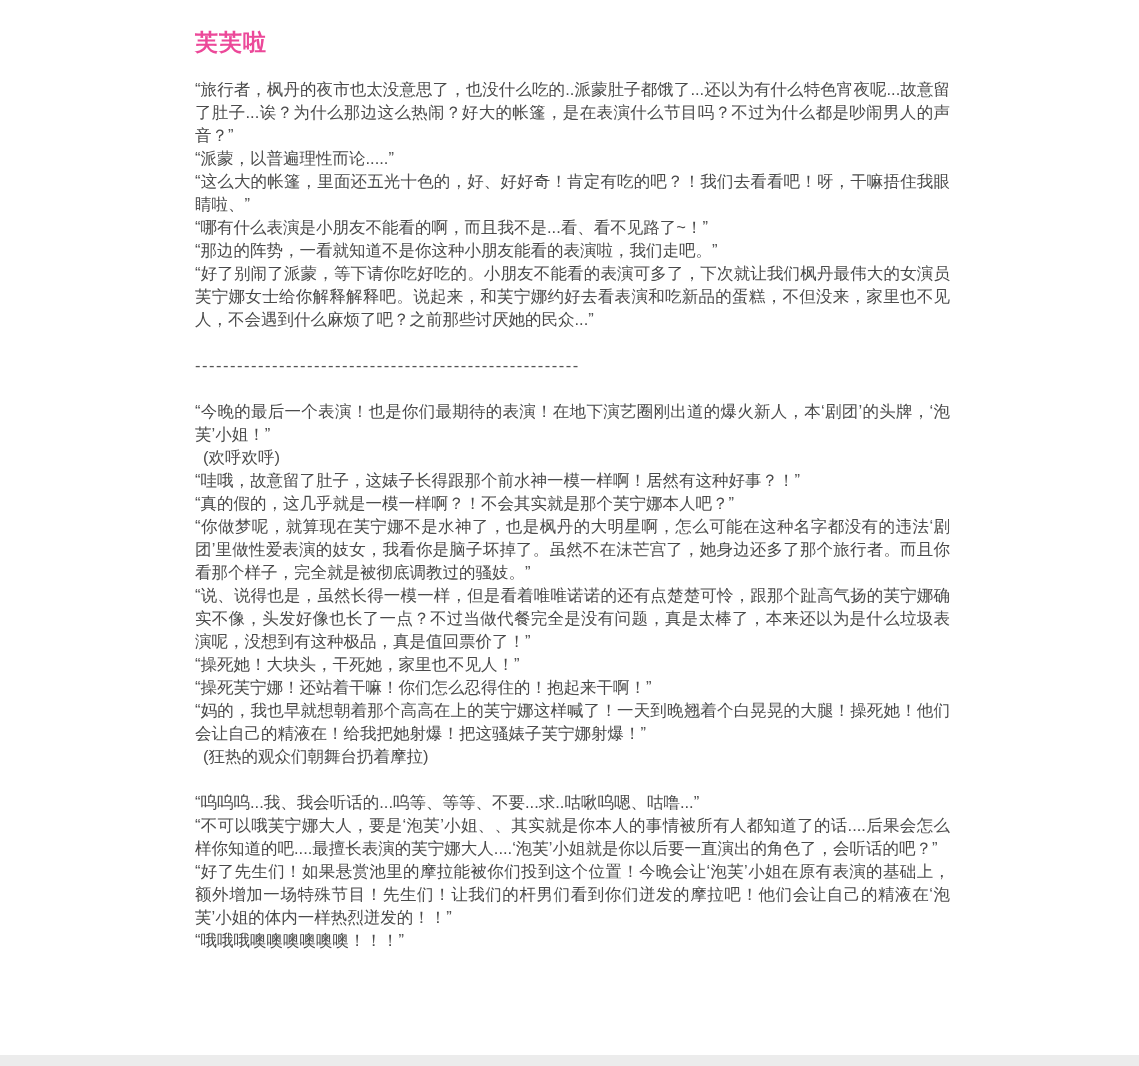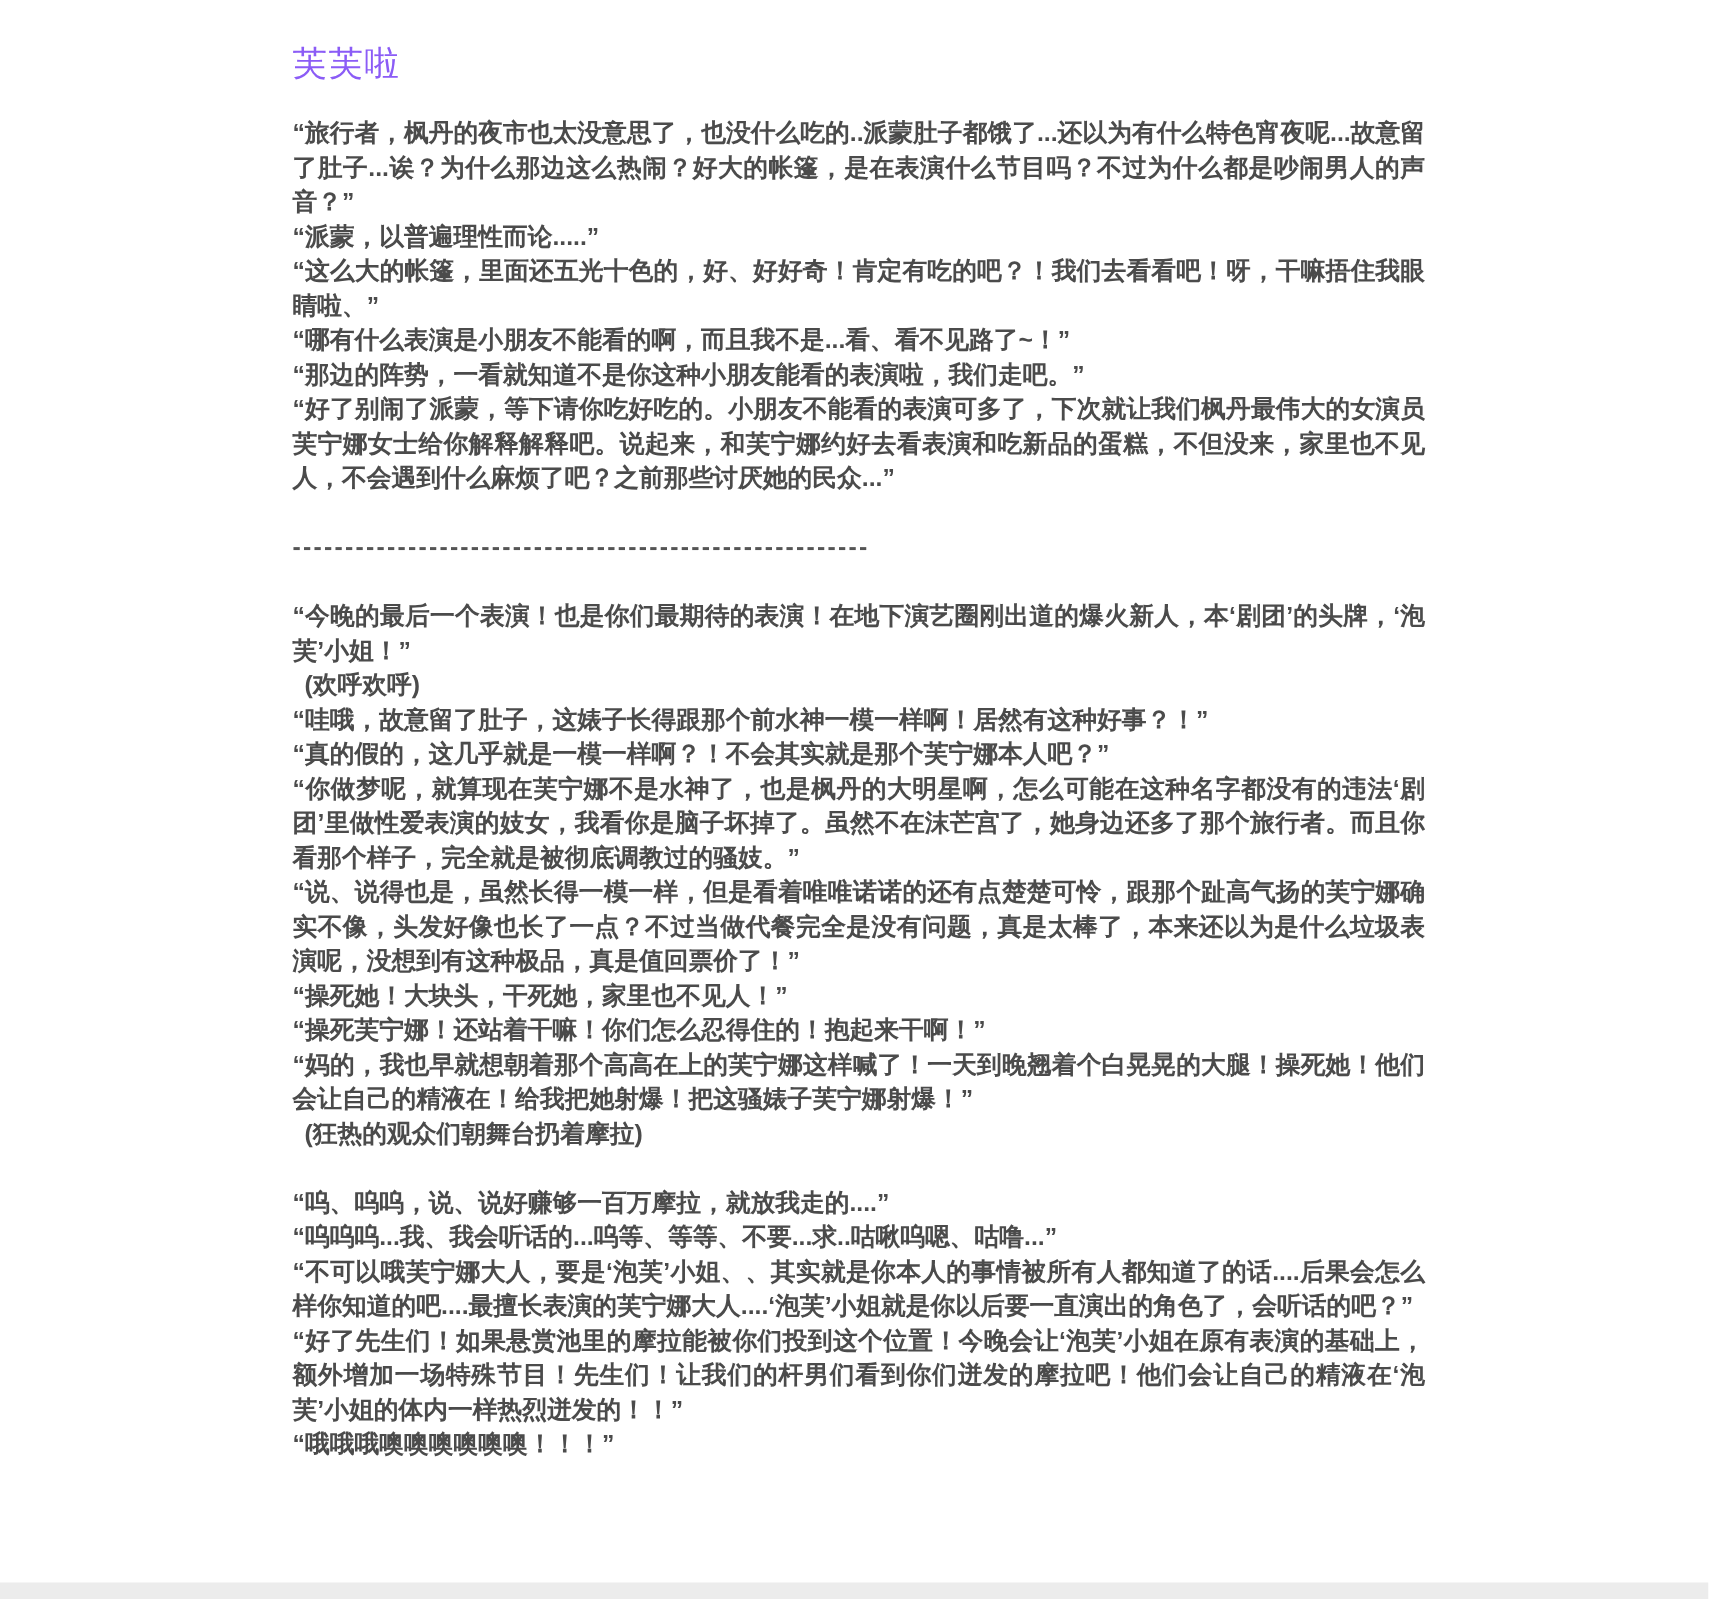--- a/index.html
+++ b/index.html
@@ -23,36 +23,35 @@
     background: #ffffff;
   }
   .content {
     position: absolute;
     top: 27px;
     left: 195px;
     width: 755px;
   }
   h1.doc-title {
     font-size: 23px;
-    font-weight: normal;
-    color: #8b5cf6;
+    font-weight: bold;
+    color: #ec4899;
     margin: 0 0 21px 0;
     line-height: 30px;
     letter-spacing: 1px;
   }
   .paragraphs {
     font-size: 16.5px;
     line-height: 23px;
     color: #4b4b4b;
   }
   .paragraphs p {
     margin: 0;
     padding: 0;
     text-align: justify;
-    font-weight: bold;
   }
   .paragraphs p.stage {
     padding-left: 8px;
     text-align: left;
   }
   .paragraphs p.divider {
     letter-spacing: 1.5px;
     color: #555555;
     text-align: left;
     white-space: nowrap;
@@ -89,21 +88,20 @@
         <p class="stage">(欢呼欢呼)</p>
         <p class="speech">“哇哦，故意留了肚子，这婊子长得跟那个前水神一模一样啊！居然有这种好事？！”</p>
         <p class="speech">“真的假的，这几乎就是一模一样啊？！不会其实就是那个芙宁娜本人吧？”</p>
         <p class="speech">“你做梦呢，就算现在芙宁娜不是水神了，也是枫丹的大明星啊，怎么可能在这种名字都没有的违法‘剧团’里做性爱表演的妓女，我看你是脑子坏掉了。虽然不在沫芒宫了，她身边还多了那个旅行者。而且你看那个样子，完全就是被彻底调教过的骚妓。”</p>
         <p class="speech">“说、说得也是，虽然长得一模一样，但是看着唯唯诺诺的还有点楚楚可怜，跟那个趾高气扬的芙宁娜确实不像，头发好像也长了一点？不过当做代餐完全是没有问题，真是太棒了，本来还以为是什么垃圾表演呢，没想到有这种极品，真是值回票价了！”</p>
         <p class="speech">“操死她！大块头，干死她，家里也不见人！”</p>
         <p class="speech">“操死芙宁娜！还站着干嘛！你们怎么忍得住的！抱起来干啊！”</p>
         <p class="speech">“妈的，我也早就想朝着那个高高在上的芙宁娜这样喊了！一天到晚翘着个白晃晃的大腿！操死她！他们会让自己的精液在！给我把她射爆！把这骚婊子芙宁娜射爆！”</p>
         <p class="stage">(狂热的观众们朝舞台扔着摩拉)</p>
         <div class="spacer"></div>
-        <p class="speech">“呜、呜呜，说、说好赚够一百万摩拉，就放我走的....”</p>
         <p class="speech">“呜呜呜...我、我会听话的...呜等、等等、不要...求..咕啾呜嗯、咕噜...”</p>
         <p class="speech">“不可以哦芙宁娜大人，要是‘泡芙’小姐、、其实就是你本人的事情被所有人都知道了的话....后果会怎么样你知道的吧....最擅长表演的芙宁娜大人....‘泡芙’小姐就是你以后要一直演出的角色了，会听话的吧？”</p>
         <p class="speech">“好了先生们！如果悬赏池里的摩拉能被你们投到这个位置！今晚会让‘泡芙’小姐在原有表演的基础上，额外增加一场特殊节目！先生们！让我们的杆男们看到你们迸发的摩拉吧！他们会让自己的精液在‘泡芙’小姐的体内一样热烈迸发的！！”</p>
         <p class="speech">“哦哦哦噢噢噢噢噢噢！！！”</p>
       </div>
   </div>
 </div>
 
 <div class="bottom-strip"></div>
 

